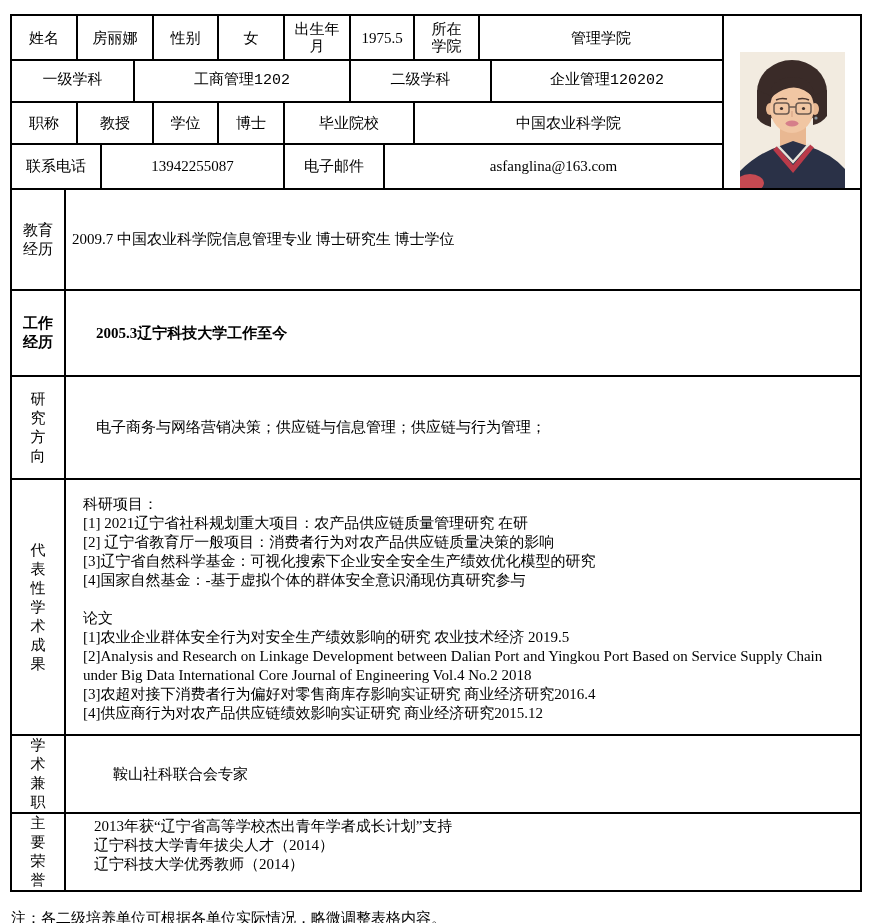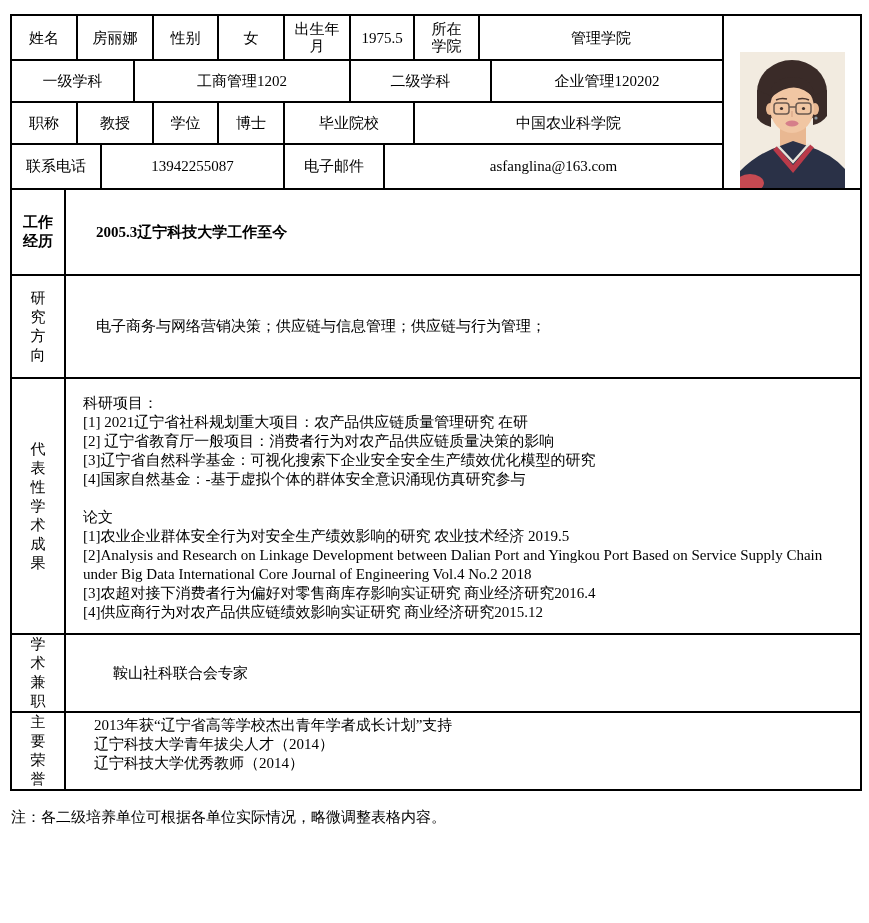--- a/index.html
+++ b/index.html
@@ -19,21 +19,21 @@
     line-height: 18px;
     text-align: center;
     vertical-align: middle;
     padding: 0 2px;
     white-space: pre-line;
     overflow: hidden;
   }
 
   
   .top-table tr.r1 { height: 41px; }
-  .top-table tr.r2 { height: 38px; }
+  .top-table tr.r2 { height: 38px; font-family: Liberation Mono, monospace; }
   .top-table tr.r3 { height: 38px; }
   .top-table tr.r4 { height: 41px; }
 
   .photo-cell { padding: 0; vertical-align: middle; }
   .photo-frame { width: 105px; height: 136px; margin: 0 auto; }
 
   
   .main-table { margin-top: -2px; }
   .main-table td.label-cell {
     text-align: center;
@@ -164,20 +164,25 @@
     </tr>
   </tbody>
     </table>
 
   <table class="main-table">
     <colgroup>
       <col style="width:54px">
         <col style="width:796px">
     </colgroup>
     <tbody>
+        <tr class="row-edu">
+      <td class="label-cell">教育
+经历</td>
+      <td class="content-cell pad-edu">2009.7 中国农业科学院信息管理专业 博士研究生 博士学位</td>
+    </tr>
     <tr class="row-work">
       <td class="label-cell">工作
 经历</td>
       <td class="content-cell pad-work">2005.3辽宁科技大学工作至今</td>
     </tr>
     <tr class="row-research">
       <td class="label-cell">研
 究
 方
 向</td>

